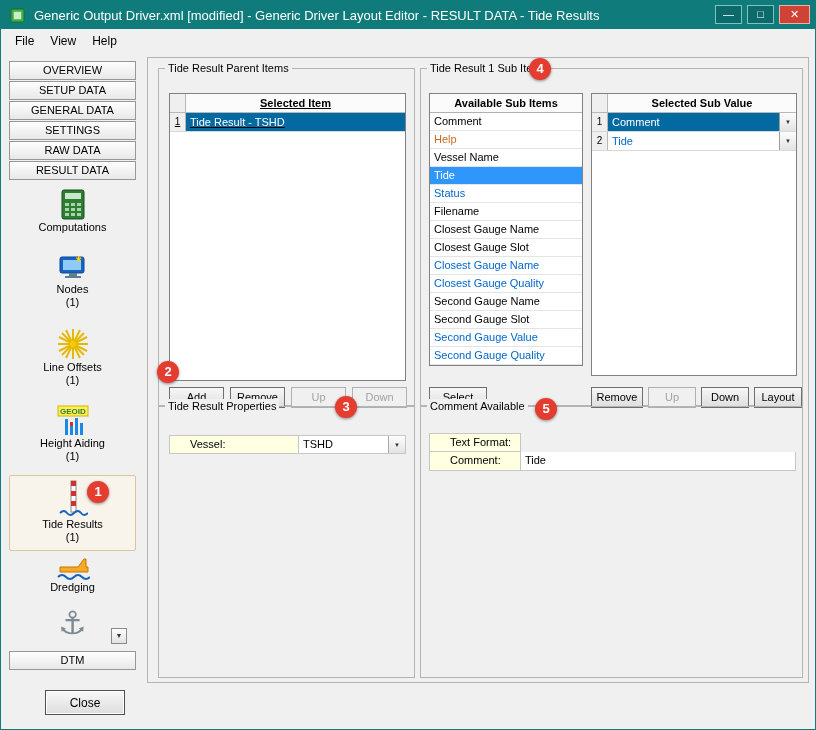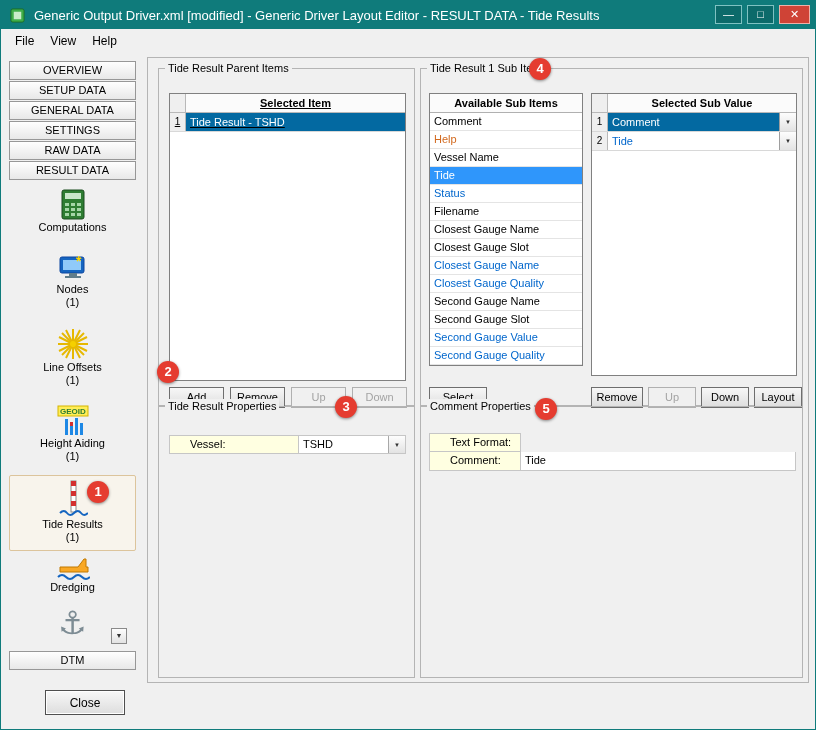--- a/index.html
+++ b/index.html
@@ -325,21 +325,21 @@
       <div class="prop-row" id="vessel-row">
         <div class="prop-label lbl-130">Vessel:</div>
         <div class="prop-value">
           <div class="prop-text">TSHD</div>
           <div class="dd-box"></div>
         </div>
       </div>
     </div>
 
     <div class="group" id="group-comprops">
-      <span class="group-title">Comment Properties</span>
+      <span class="group-title">Comment Available</span>
       <div class="prop-row" id="textformat-row">
         <div class="prop-label lbl-92">Text Format:</div>
         <div class="prop-value">
           <div class="prop-text">Normal Text</div>
           <div class="dd-box"></div>
         </div>
       </div>
       <div class="prop-row" id="comment-row">
         <div class="prop-label lbl-92">Comment:</div>
         <div class="prop-value">

